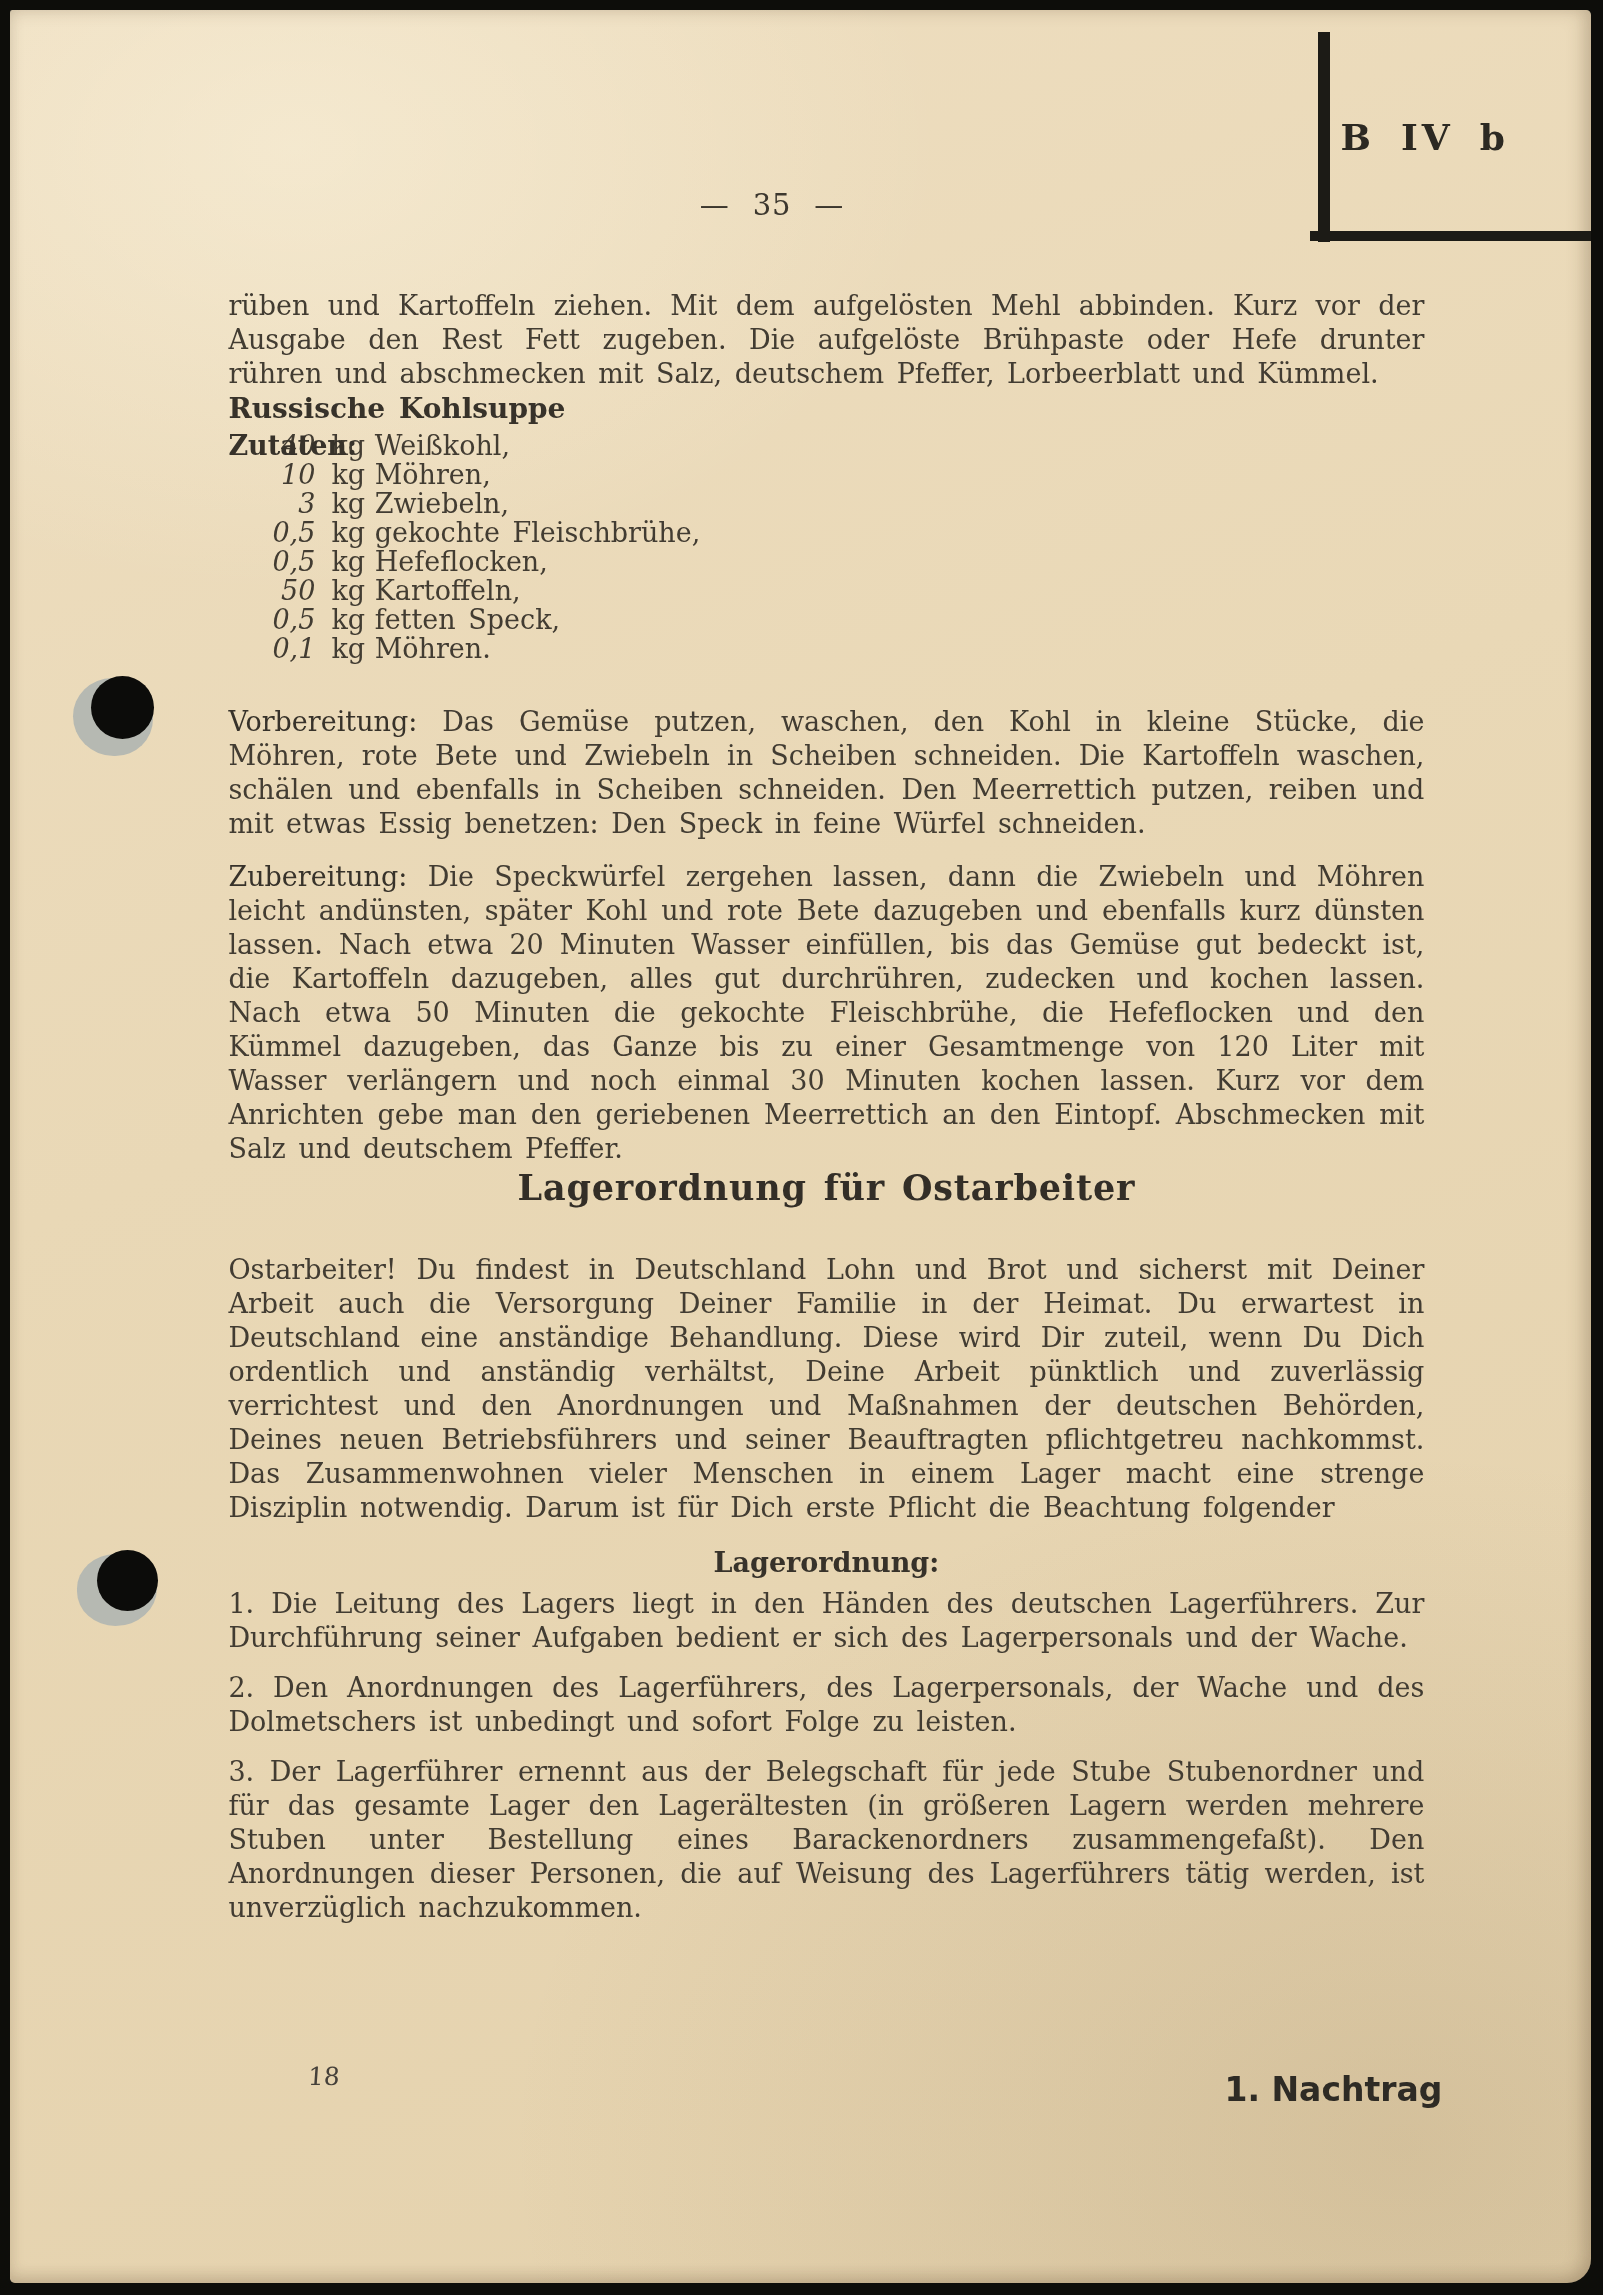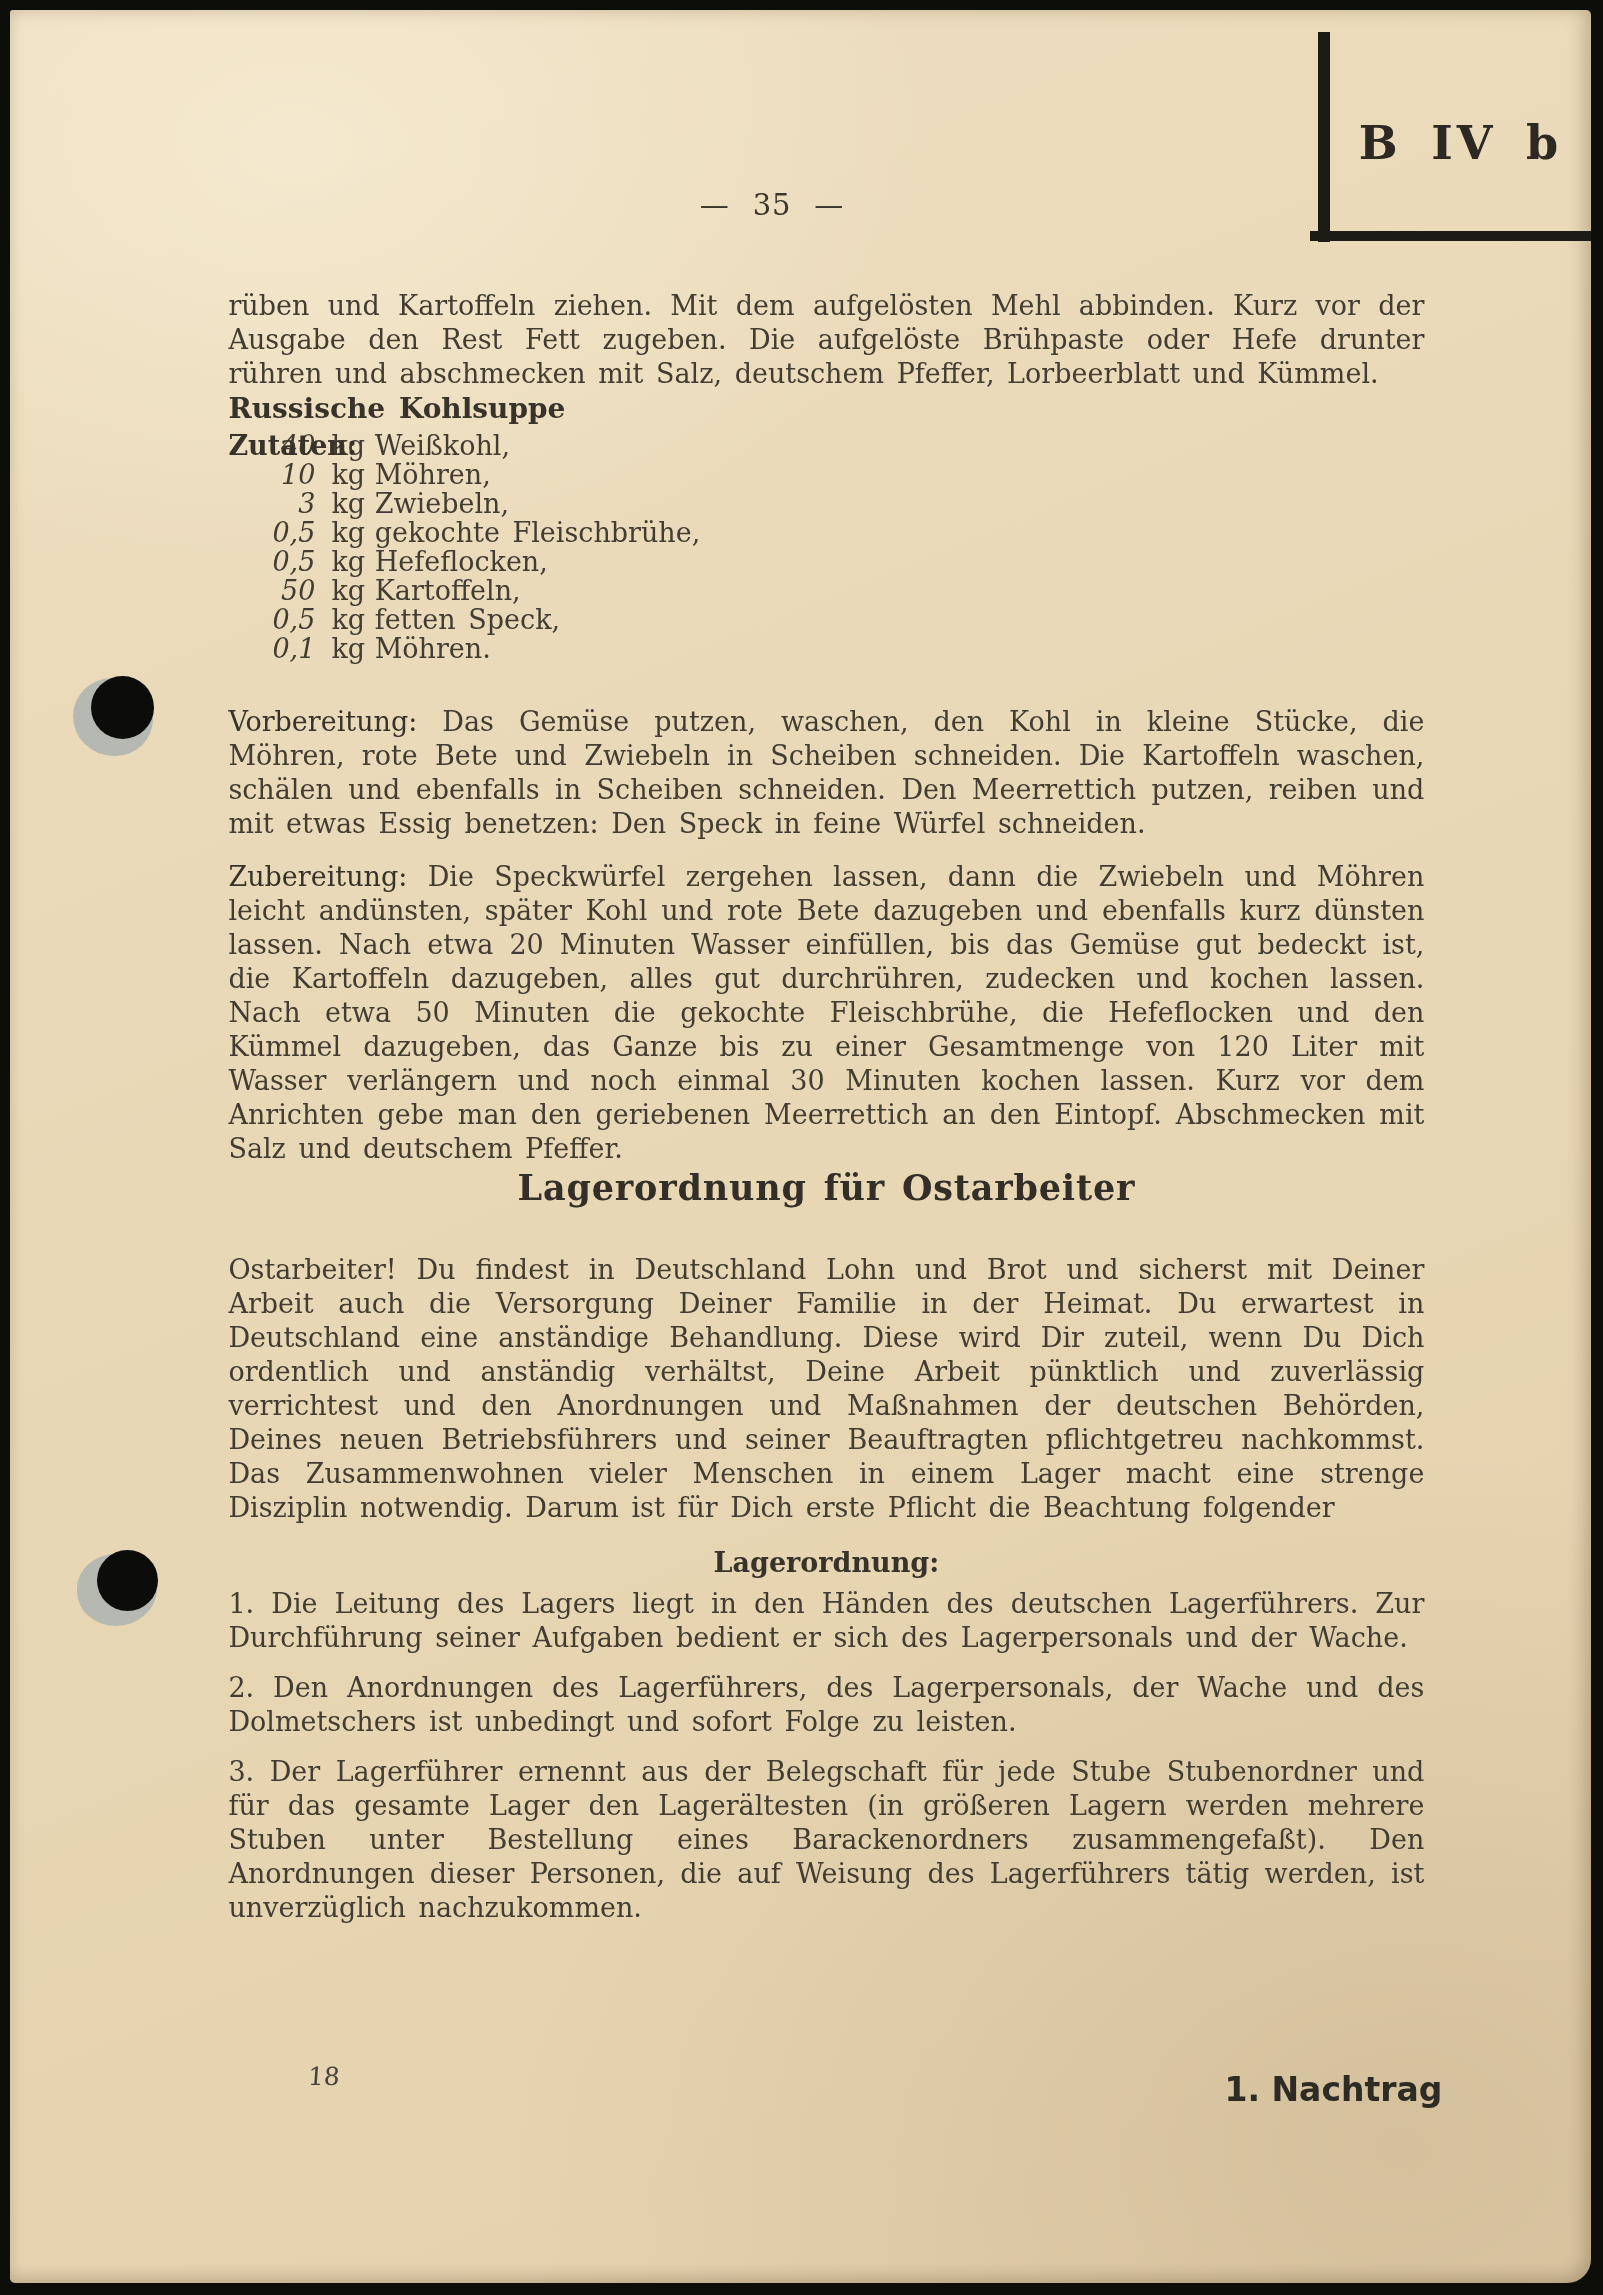--- a/index.html
+++ b/index.html
@@ -17,22 +17,22 @@
       radial-gradient(1443px 1122px at 88% 94%, rgba(110,85,45,0.14), rgba(110,85,45,0) 62%),
       linear-gradient(158deg,#eedec0 0%,#e9d8b6 42%,#e4d1ac 100%);
     border-radius:2.4px 4.8px 24px 4.8px;
     box-shadow:inset -8px 0 17.6px rgba(70,52,25,0.18), inset 0 -6.4px 14.4px rgba(70,52,25,0.14);
   }
   
   .class-vline{position:absolute;left:1308px;top:22.4px;width:11.2px;height:210px;background:#1c1b16;}
   .class-hline{position:absolute;left:1300px;top:221px;width:281px;height:10.4px;background:#1c1b16;}
   .class-label{
     position:absolute;left:1330px;top:106px;width:240px;
-    font-size:46px;font-weight:bold;color:#2c2922;
-    letter-spacing:4px;word-spacing:9.6px;text-align:center;
+    font-size:36px;font-weight:bold;color:#2c2922;
+    letter-spacing:4px;word-spacing:9.6px;text-align:left;
   }
   .page-number{
     position:absolute;left:0;top:178px;width:1523px;text-align:center;
     font-size:29px;color:#3c372e;word-spacing:13px;letter-spacing:0.8px;
   }
   .content{
     position:absolute;left:218px;top:279px;width:1196px;
     font-size:27px;line-height:34px;color:#423c32;
     text-align:justify;word-spacing:4px;
   }

